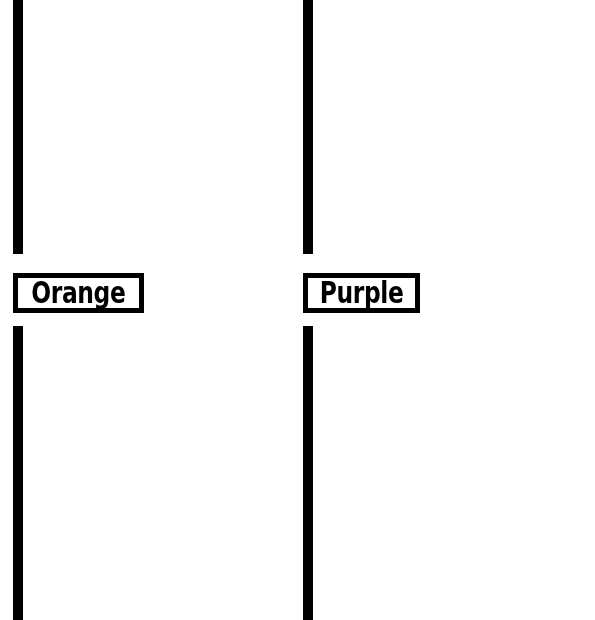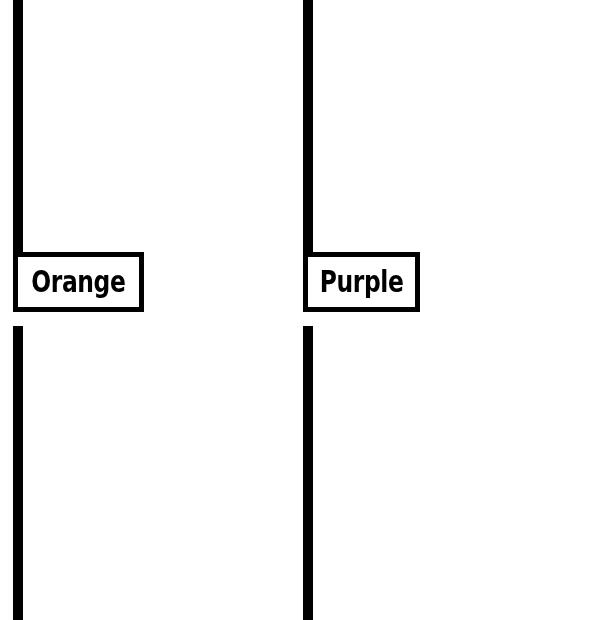--- a/index.html
+++ b/index.html
@@ -72,22 +72,22 @@
   .col-left  { left: 13px;  width: 280px; }
   .col-right { left: 303px; width: 280px; }
 
   
   .row-top .swatch-block {
     top: -6px;
     height: 260px;
     border-top: none;
   }
   .row-top .caption-plate {
-    top: 252px;
-    height: 60px;
+    top: 273px;
+    height: 40px;
   }
 
   
   .row-bottom .swatch-block {
     top: 326px;
     height: 300px;
     border-bottom: none;
   }
 </style>
 </head>

